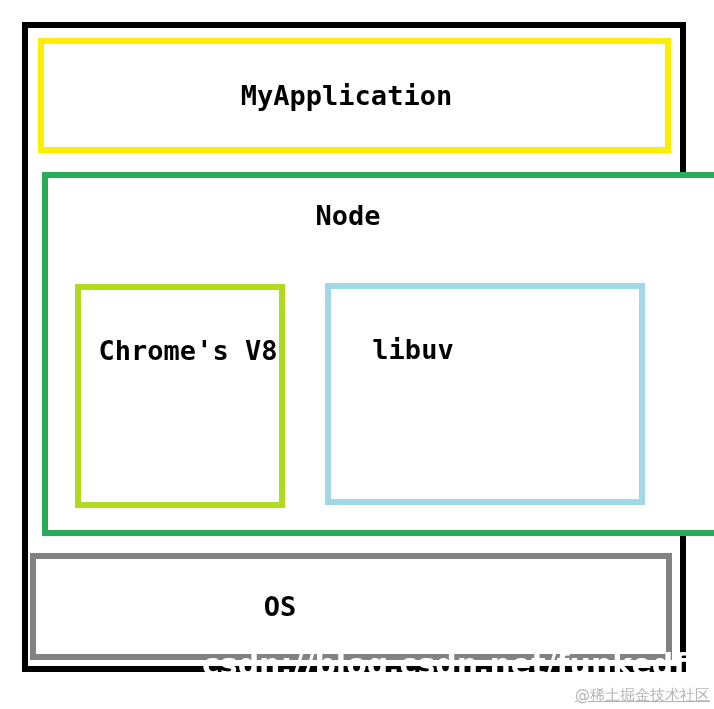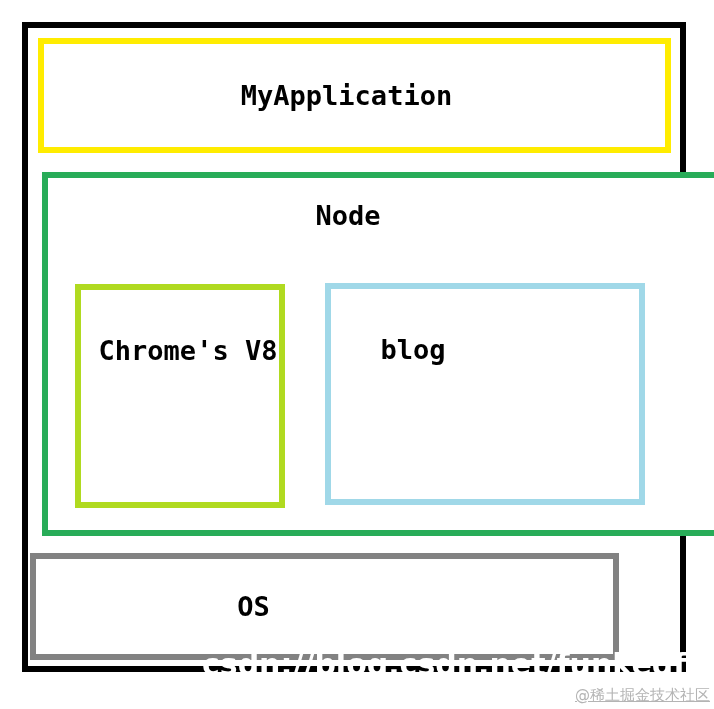--- a/index.html
+++ b/index.html
@@ -63,21 +63,21 @@
   
   .libuv {
     left: 277px; top: 105px;
     width: 320px; height: 222px;
     border: 6px solid #A0D8E8;
   }
   .libuv .label { margin-top: 43px; transform: translateX(-72px); }
   
   .os {
     left: 2px; top: 525px;
-    width: 589px; height: 107px;
+    width: 642px; height: 107px;
     border: 6px solid #828282;
     display: flex; align-items: center; justify-content: center;
   }
   .os .label { transform: translateX(-71px); }
   
   .watermark-url {
     position: absolute;
     left: 202px; top: 650px;
     z-index: 5;
     font-family: "DejaVu Sans", "Liberation Sans", sans-serif;
@@ -112,21 +112,21 @@
     </div>
 
     <div class="box node" style="border-color: rgb(40, 172, 88);">
       <span class="label">Node</span>
 
       <div class="box v8" style="border-color: rgb(176, 218, 32);">
         <span class="label">Chrome's V8</span>
       </div>
 
       <div class="box libuv" style="border-color: rgb(160, 216, 232);">
-        <span class="label">blog</span>
+        <span class="label">libuv</span>
       </div>
     </div>
 
     <div class="box os" style="border-color: rgb(130, 130, 130);">
       <span class="label">OS</span>
     </div>
 
   </div>
 
   <div class="watermark-url">csdn://blog.csdn.net/funkedf</div>

